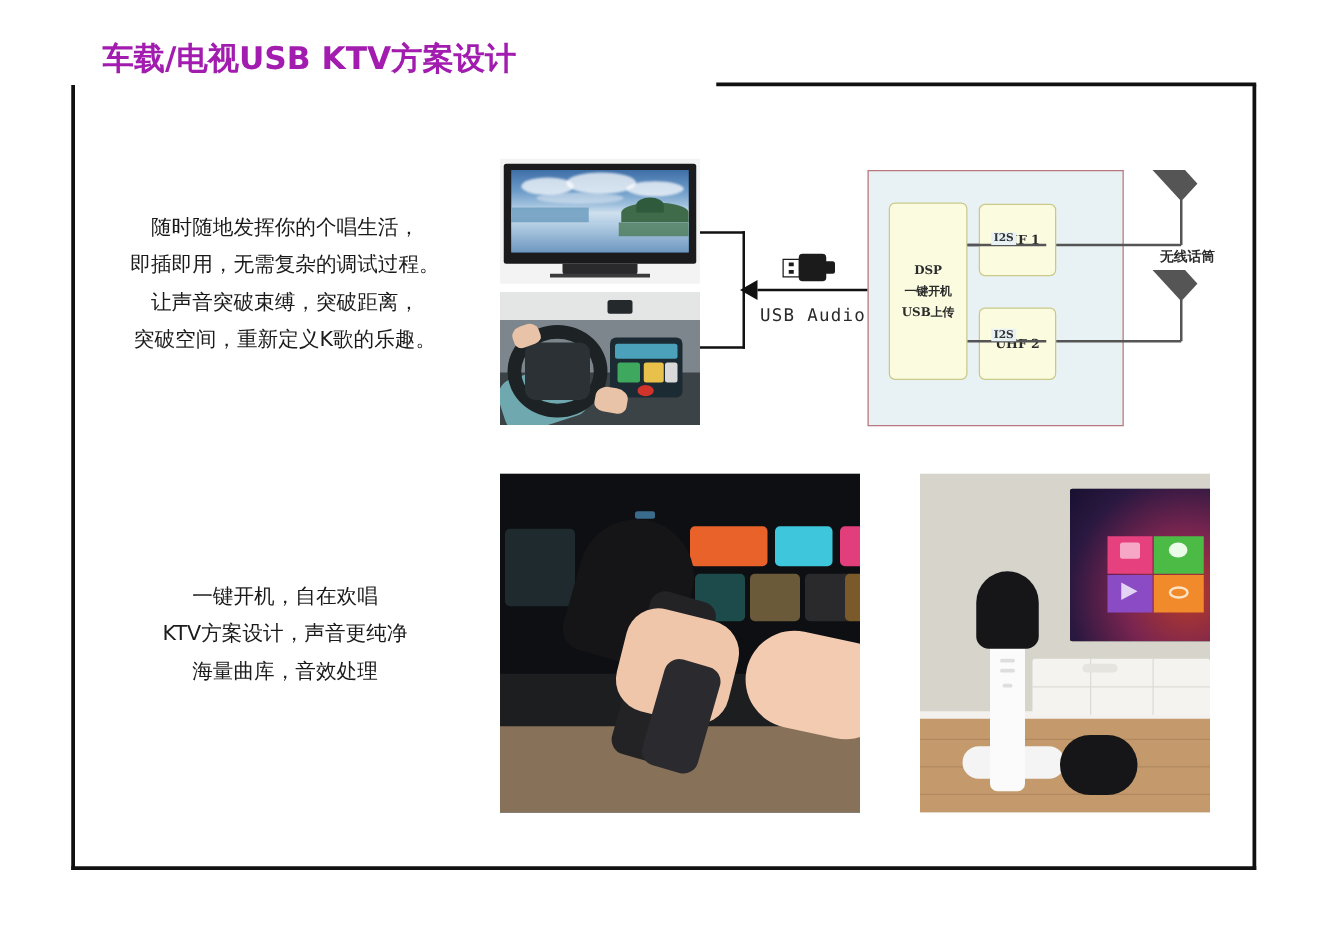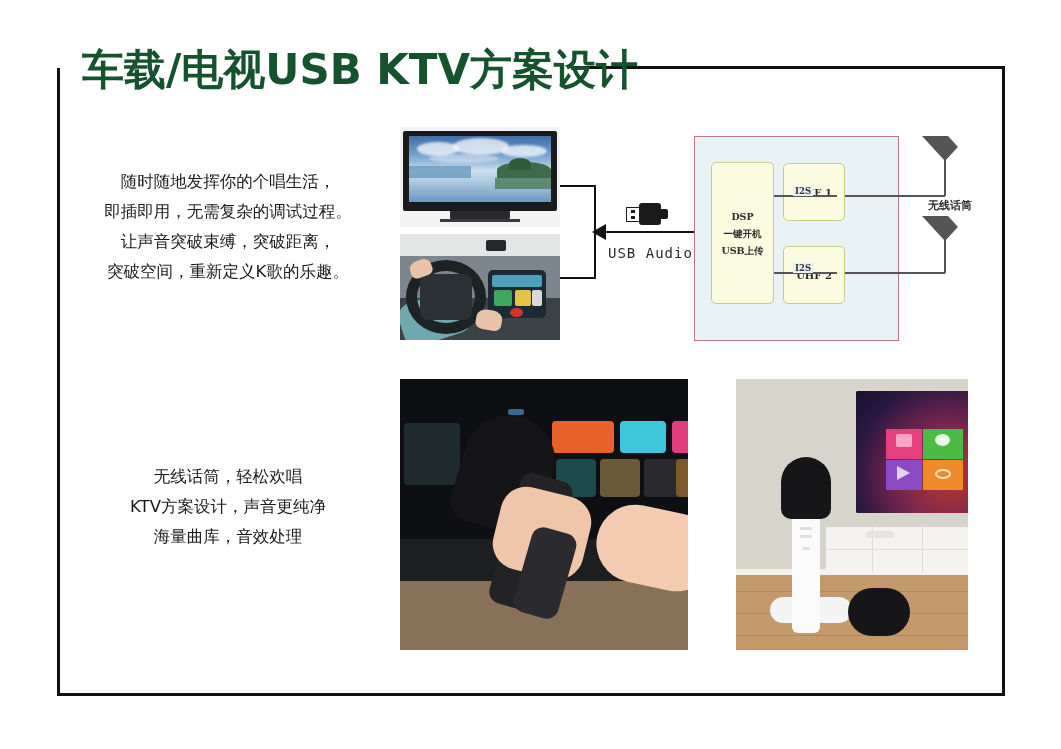--- a/index.html
+++ b/index.html
@@ -11,22 +11,22 @@
   .slide{position:absolute;left:0;top:0;width:1061px;height:749px;}
 
   
   .frame-left{position:absolute;left:57px;top:68px;width:3px;height:628px;background:#111;}
   .frame-bottom{position:absolute;left:57px;top:693px;width:948px;height:3px;background:#111;}
   .frame-right{position:absolute;left:1002px;top:68px;width:3px;height:628px;background:#111;}
   .frame-top{position:absolute;left:573px;top:66px;width:432px;height:3px;background:#111;}
 
   
   .title{
-    position:absolute;left:82px;top:42px;
-    font-size:42px;font-weight:bold;color:#14532d;
+    position:absolute;left:82px;top:30px;
+    font-size:25px;font-weight:bold;color:#a21caf;
     letter-spacing:0px;white-space:nowrap;
     font-family:"DejaVu Sans","Liberation Sans",sans-serif;
   }
 
   
   .copy{
     position:absolute;text-align:center;color:#1a1a1a;
     font-size:16.5px;line-height:30px;white-space:nowrap;
     font-family:"DejaVu Sans","Liberation Sans",sans-serif;
   }
@@ -129,21 +129,21 @@
   <div class="title">车载/电视USB KTV方案设计</div>
 
   <div class="copy copy-top">
     <div>随时随地发挥你的个唱生活，</div>
     <div>即插即用，无需复杂的调试过程。</div>
     <div>让声音突破束缚，突破距离，</div>
     <div>突破空间，重新定义K歌的乐趣。</div>
   </div>
 
   <div class="copy copy-bottom">
-    <div>无线话筒，轻松欢唱</div>
+    <div>一键开机，自在欢唱</div>
     <div>KTV方案设计，声音更纯净</div>
     <div>海量曲库，音效处理</div>
   </div>
 
   <div class="photo ph-tv">
     <div class="tv-body">
       <div class="tv-screen">
         <div class="tv-cloud" style="left:8px;top:6px;width:42px;height:14px;"></div>
         <div class="tv-cloud" style="left:44px;top:2px;width:56px;height:17px;"></div>
         <div class="tv-cloud" style="left:92px;top:9px;width:46px;height:12px;"></div>

